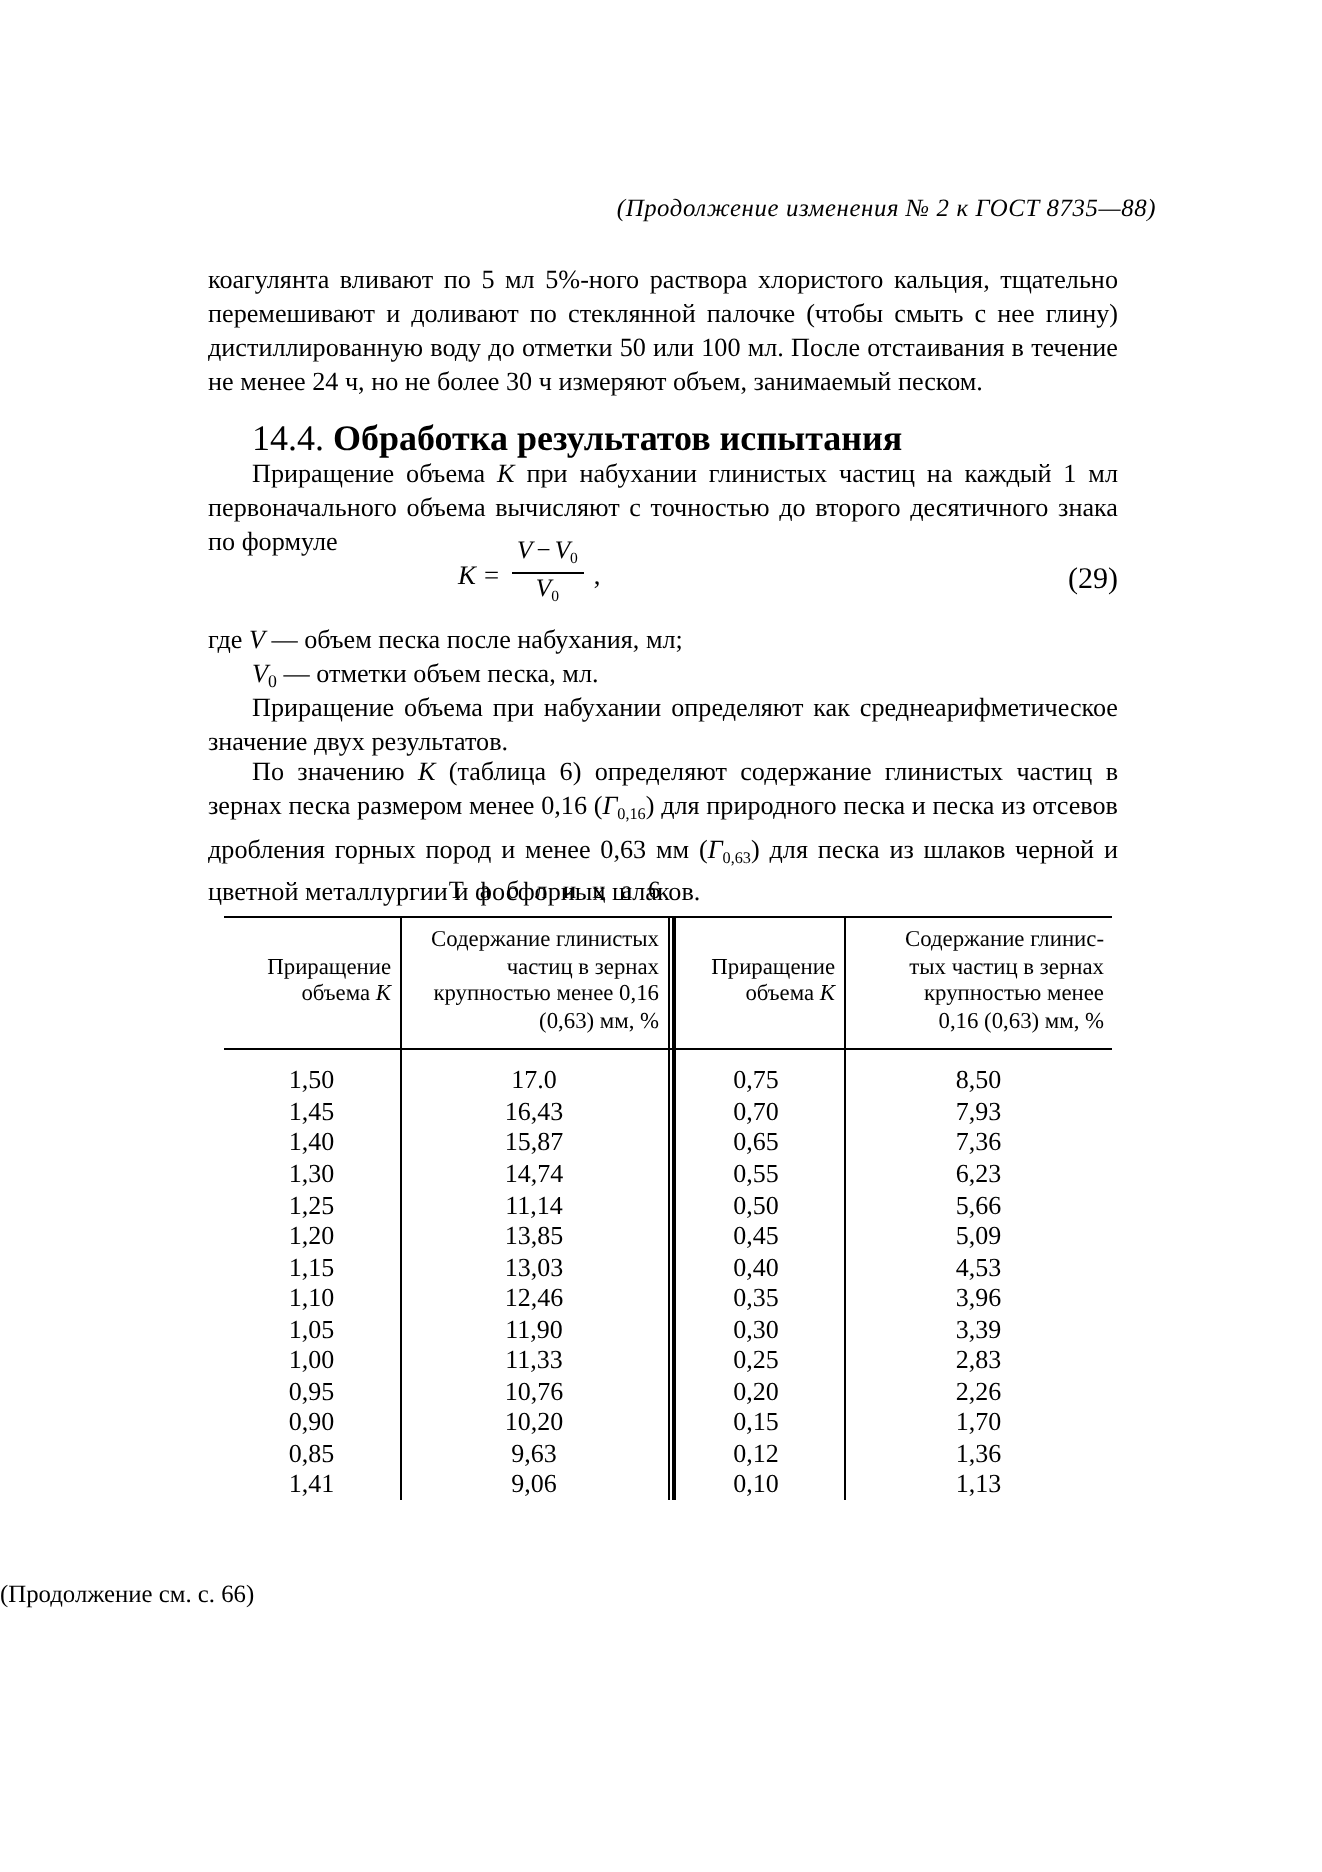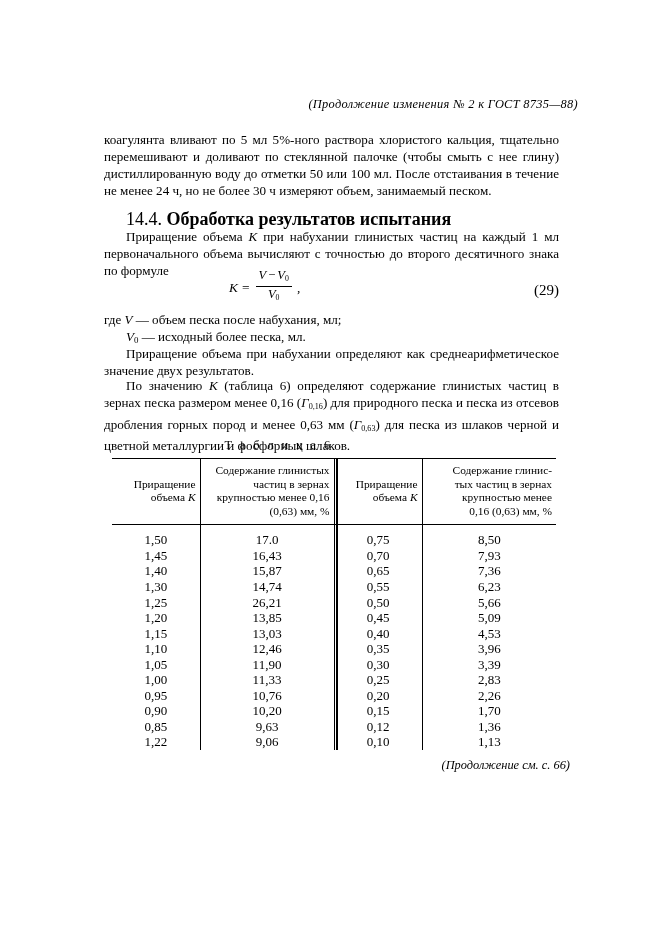--- a/index.html
+++ b/index.html
@@ -202,24 +202,22 @@
   tbody tr:first-child td { padding-top: 7px; }
   .col-k   { width: 88px; }
   .col-val { width: 134px; }
   .col-k2  { width: 88px; }
   .col-val2{ width: 134px; }
 
   
   .footer-note {
     position: absolute;
     left: 0;
-    top: 758px;
+    top: 790px;
     width: 570px;
-    text-align: right;
-    font-style: italic;
     font-size: 12.4px;
   }
 </style>
 </head>
 <body>
 
 <div class="page">
 
   <div class="running-head">(Продолжение изменения № 2 к  ГОСТ  8735—88)</div>
 
@@ -244,21 +242,21 @@
         <span class="bar"></span>
         <span class="den"><span class="var">V</span><span class="supsub">0</span></span>
       </span>
       <span style="margin-left:3px;">,</span>
     </div>
     <div class="eqnum">(29)</div>
   </div>
 
   <div class="body-block2">
     <p class="where-line"><span>где </span><span class="var">V</span><span> — объем песка после набухания, мл;</span></p>
-    <p class="where-line hang"><span class="var">V</span><span class="sub">0</span><span> — исходный более песка, мл.</span></p>
+    <p class="where-line hang"><span class="var">V</span><span class="sub">0</span><span> — отметки объем песка, мл.</span></p>
   </div>
 
   <div class="body-block3">
     <p class="para indent">Приращение объема при набухании определяют как среднеарифметическое значение двух результатов.</p>
   </div>
 
   <div class="body-block4">
     <p class="para indent"><span>По значению </span><span class="var">K</span><span> (таблица 6) определяют содержание глинистых частиц в зернах песка размером менее 0,16 (</span><span class="var">Г</span><span class="supsub">0,16</span><span>) для природного песка и песка из отсевов дробления горных пород и менее 0,63 мм (</span><span class="var">Г</span><span class="supsub">0,63</span><span>) для песка из шлаков черной и цветной металлургии и фосфорных шлаков.</span></p>
   </div>
 
@@ -316,21 +314,21 @@
             <td>7,36</td>
           </tr>
           <tr>
             <td class="vsep-single">1,30</td>
             <td class="vsep-double">14,74</td>
             <td class="vsep-single">0,55</td>
             <td>6,23</td>
           </tr>
           <tr>
             <td class="vsep-single">1,25</td>
-            <td class="vsep-double">26,21</td>
+            <td class="vsep-double">11,14</td>
             <td class="vsep-single">0,50</td>
             <td>5,66</td>
           </tr>
           <tr>
             <td class="vsep-single">1,20</td>
             <td class="vsep-double">13,85</td>
             <td class="vsep-single">0,45</td>
             <td>5,09</td>
           </tr>
           <tr>
@@ -369,21 +367,21 @@
             <td class="vsep-single">0,15</td>
             <td>1,70</td>
           </tr>
           <tr>
             <td class="vsep-single">0,85</td>
             <td class="vsep-double">9,63</td>
             <td class="vsep-single">0,12</td>
             <td>1,36</td>
           </tr>
           <tr>
-            <td class="vsep-single">1,22</td>
+            <td class="vsep-single">1,41</td>
             <td class="vsep-double">9,06</td>
             <td class="vsep-single">0,10</td>
             <td>1,13</td>
           </tr>
         </tbody>
     </table>
   </div>
 
   <div class="footer-note">(Продолжение см. с. 66)</div>
 

